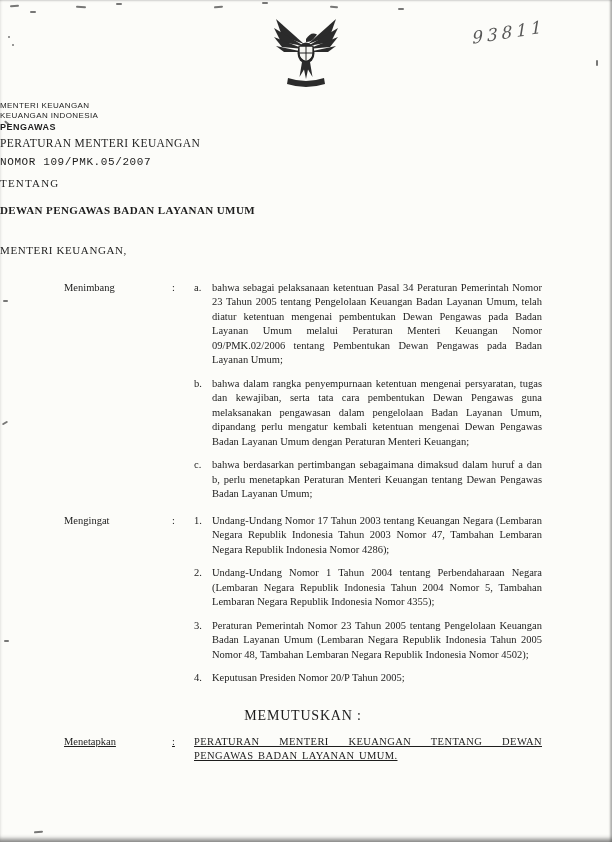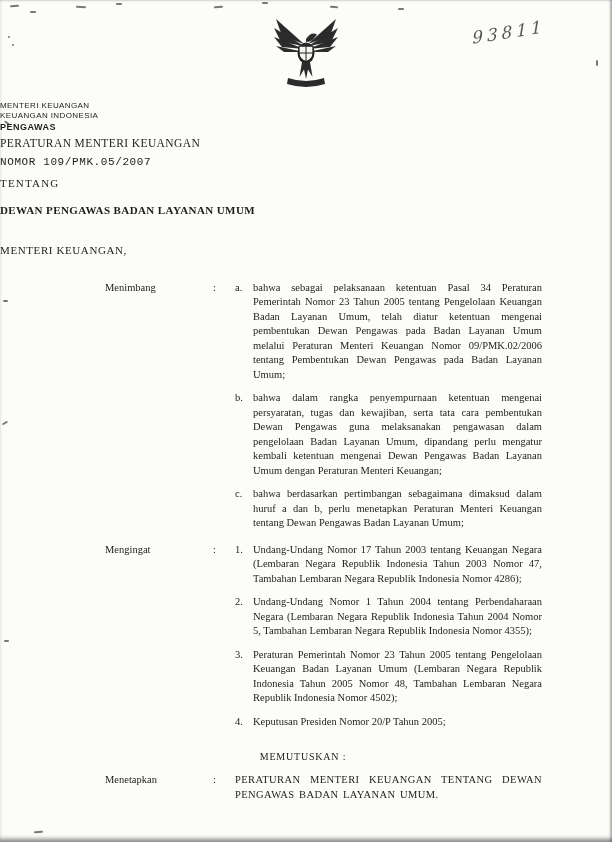--- a/index.html
+++ b/index.html
@@ -44,30 +44,30 @@
   .doc-number {
     font-family:"Liberation Mono","DejaVu Sans Mono",monospace;
     font-size:11px; letter-spacing:.6px; margin-top:7px;
   }
   .tentang   { font-size:11px; letter-spacing:1.2px; margin-top:9px; }
   .subject   { font-size:11px; font-weight:bold; letter-spacing:.4px; margin-top:15px; }
   .issuer    { font-size:11px; letter-spacing:.6px; margin-top:28px; }
 
   .doc-body { margin:25px 70px 0 64px; }
   .section  { display:flex; align-items:flex-start; margin-bottom:3px; }
-  .sec-label{ flex:none; width:108px; font-size:10.5px; padding-top:1px;margin-left:41px; }
+  .sec-label{ flex:none; width:108px; font-size:10.5px; padding-top:1px; }
   .sec-colon{ flex:none; width:22px;  font-size:10.5px; padding-top:1px; }
   .sec-items{ flex:1; }
   .item     { display:flex; margin-bottom:9px; }
   .item-marker { flex:none; width:18px; font-size:10.5px; line-height:1.38; }
   .item-text   { flex:1; font-size:10.5px; line-height:1.38; text-align:justify; }
 
-  .decision { text-align:center; font-size:10px; letter-spacing:.8px; margin:13px 0 11px 0; }
+  .decision { text-align:center; font-size:14px; letter-spacing:.8px; margin:13px 0 11px 0; }
 
-  .enactment { display:flex; align-items:flex-start; }
+  .enactment { display:flex; align-items:flex-start;text-decoration:underline; }
   .enactment .item-text { letter-spacing:.4px; word-spacing:1.5px; }
 </style>
 </head>
 <body>
 
 <div class="page">
 
   <div class="mark" style="left:10px;top:5px;width:9px;height:2px;transform:rotate(-4deg)"></div>
   <div class="mark" style="left:30px;top:11px;width:6px;height:2px"></div>
   <div class="mark" style="left:76px;top:6px;width:10px;height:2px;transform:rotate(3deg)"></div>

